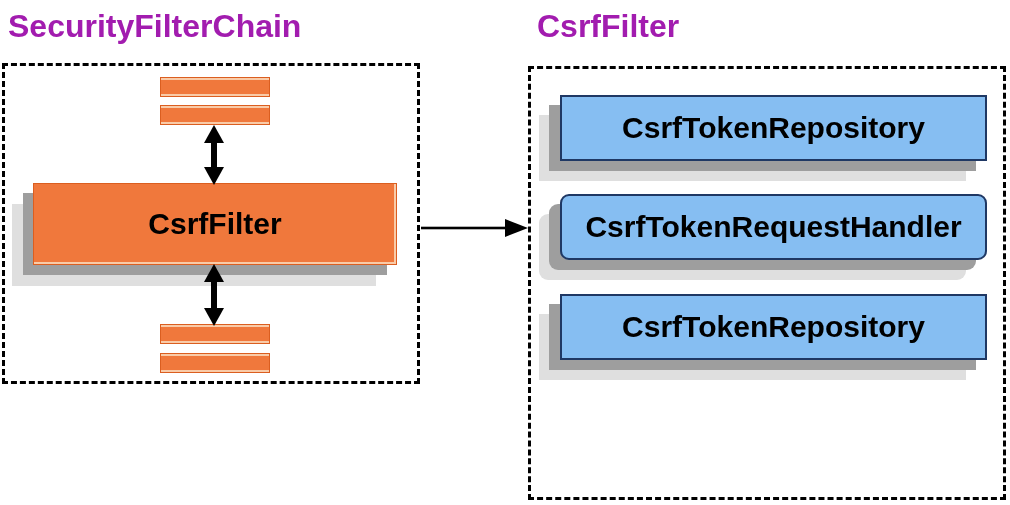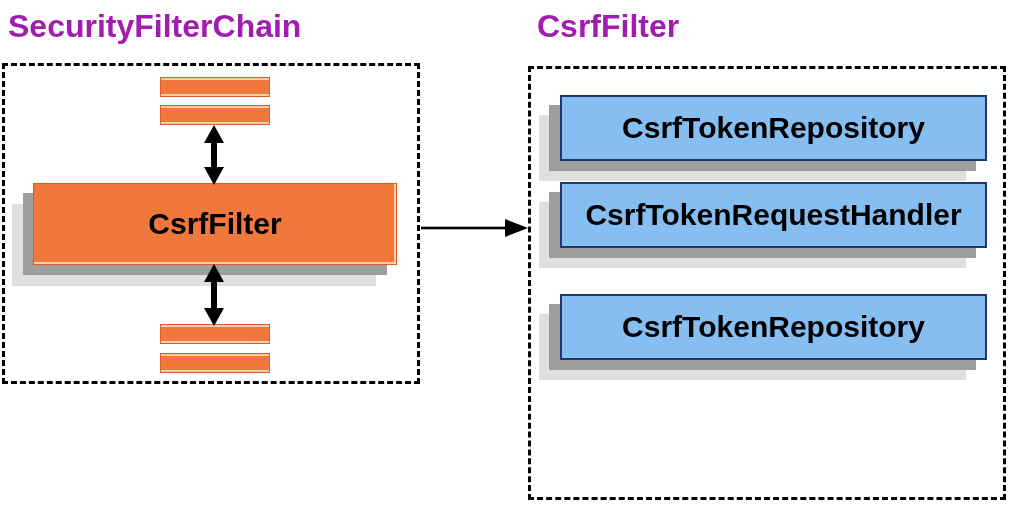--- a/index.html
+++ b/index.html
@@ -75,21 +75,21 @@
     box-sizing: border-box;
     background: var(--blue, #86BEF2);
     border: 2px solid var(--blue-border, #1F3864);
     box-shadow: -11px 10px 0 var(--shadow-dark, #9E9E9E),
                 -21px 20px 0 var(--shadow-light, #DFDFDF);
     display: flex;
     align-items: center;
     justify-content: center;
   }
   .comp-1 { top: 95px; }
-  .comp-2 { top: 182px; }
+  .comp-2 { top: 194px; border-radius: 9px; }
   .comp-3 { top: 294px; }
   .comp-4 { top: 392px; }
 
   .box-label {
     font-size: 30px;
     font-weight: bold;
     color: #000;
     white-space: nowrap;
   }
 

